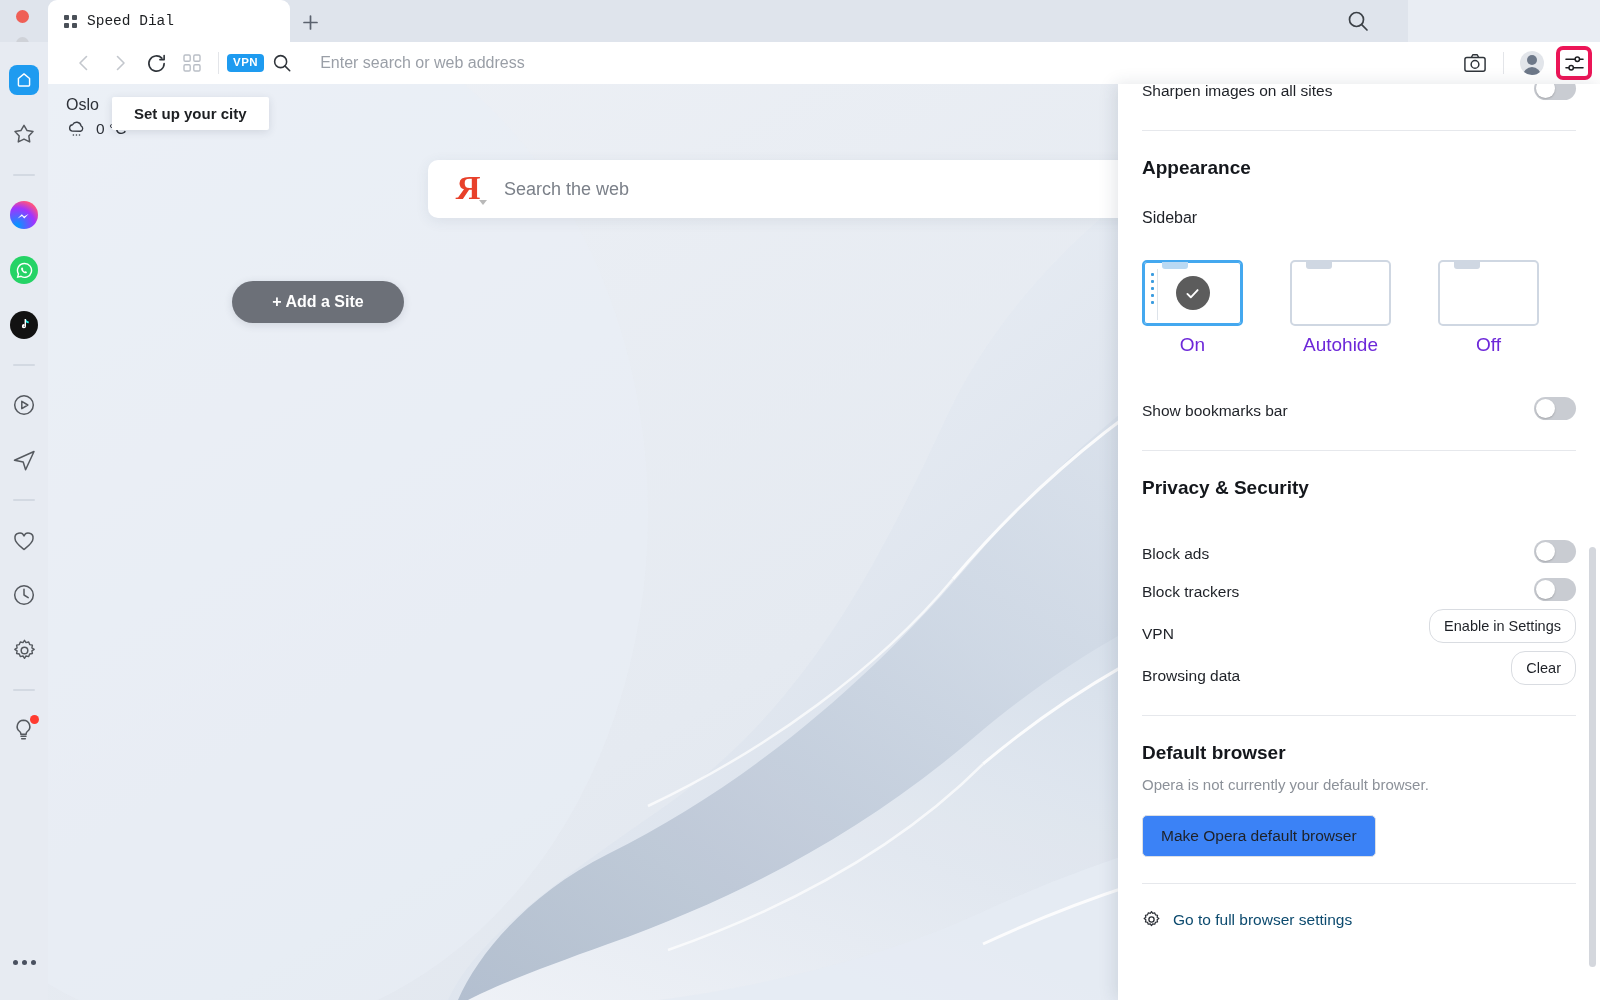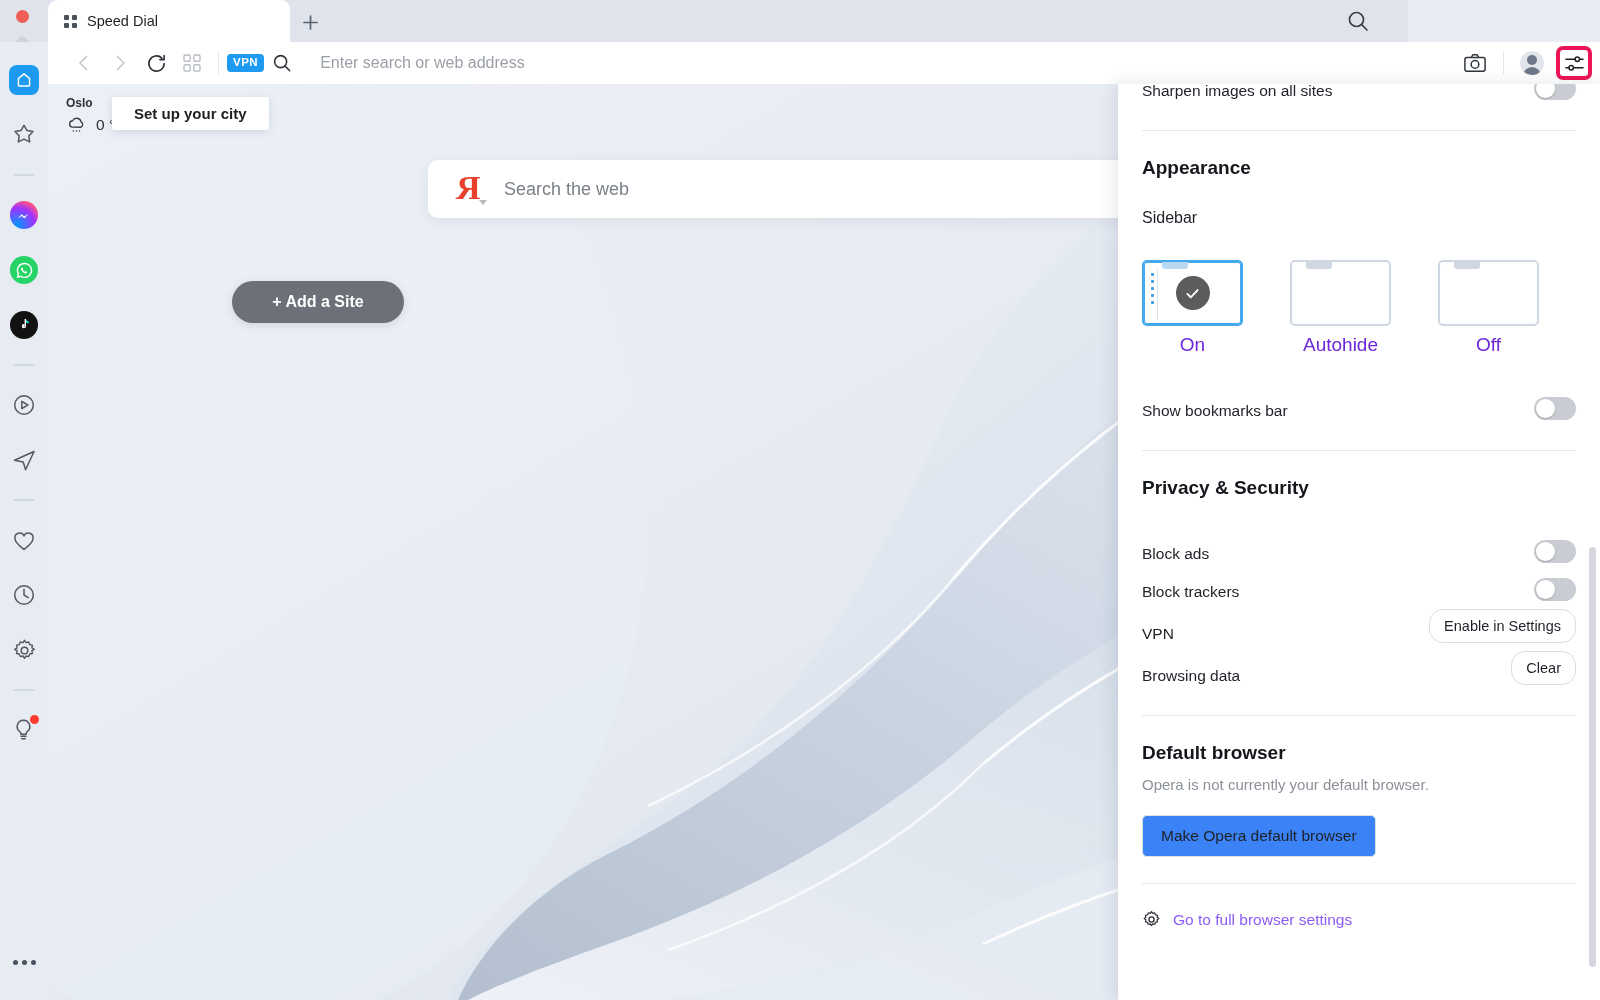--- a/index.html
+++ b/index.html
@@ -8,20 +8,21 @@
     font-family: "Liberation Sans", sans-serif;
     overflow: hidden;
     background: #e9edf3;
   }
   #app { position: relative; width: 1600px; height: 1000px; overflow: hidden; }
 
   
   .tabstrip {
     position: absolute; left: 0; top: 0; width: 1408px; height: 42px;
     background: #dfe4ec;
+    font-family: Liberation Mono, monospace;
   }
   .traffic { position: absolute; left: 16px; top: 10px; width: 18px; }
   .tl { width: 13px; height: 13px; border-radius: 50%; margin-bottom: 14px; }
   .tl.red { background: #ef5f56; }
   .tl.yellow { background: #cfd2d8; }
   .tl.green { background: #2fcc4f; }
 
   .tab {
     position: absolute; left: 48px; top: 0; width: 242px; height: 42px;
     background: #ffffff;
@@ -93,21 +94,21 @@
   
   .page {
     position: absolute; left: 48px; top: 84px; width: 1552px; height: 916px;
     overflow: hidden;
     background:
       radial-gradient(120% 90% at 18% 22%, #eef1f6 0%, #e4e9f0 45%, #dde3ec 100%);
   }
   .wall { position: absolute; inset: 0; }
 
   .weather { position: absolute; left: 18px; top: 12px; color: #2d3138; }
-  .weather .city { font-size: 12px; color:#2d3138;font-weight:bold; }
+  .weather .city { font-size: 16px; color:#2d3138; }
   .weather .temp-row { display:flex; align-items:center; gap: 8px; margin-top: 6px; }
   .weather .temp { font-size: 15.5px; color:#2d3138; }
   .tooltip {
     position: absolute; left: 64px; top: 13px;
     background: #fff; border-radius: 2px; padding: 8px 22px;
     font-size: 15px; font-weight: 700; color: #1d1f22;
     box-shadow: 0 2px 9px rgba(40,50,70,.13);
     white-space: nowrap;
   }
 
@@ -174,21 +175,21 @@
 
   .pill-btn {
     border: 1px solid #d9dce1; border-radius: 14px; background: #fff;
     font-size: 14.5px; color: #1e2127; padding: 8px 14px; white-space: nowrap;
   }
   .sec-desc { font-size: 15px; color: #8c9199; margin-top: -18px; margin-bottom: 22px; }
   .wide-btn {
     border: 1px solid #dcdfe4; border-radius: 5px; background: #3b82f6;
     font-size: 15.5px; color: #1e2127; padding: 11px 18px; display:inline-block;
   }
-  .footer-link { display:flex; align-items:center; gap: 12px; font-size: 15.5px; color:#8b5cf6; }
+  .footer-link { display:flex; align-items:center; gap: 12px; font-size: 15.5px; color:#0c4a6e; }
 
   .pscroll {
     position: absolute; right: 4px; top: 463px; width: 7px; height: 420px;
     background: #d4d7dd; border-radius: 4px;
   }
 </style>
 </head>
 <body>
 
 <div id="app">

